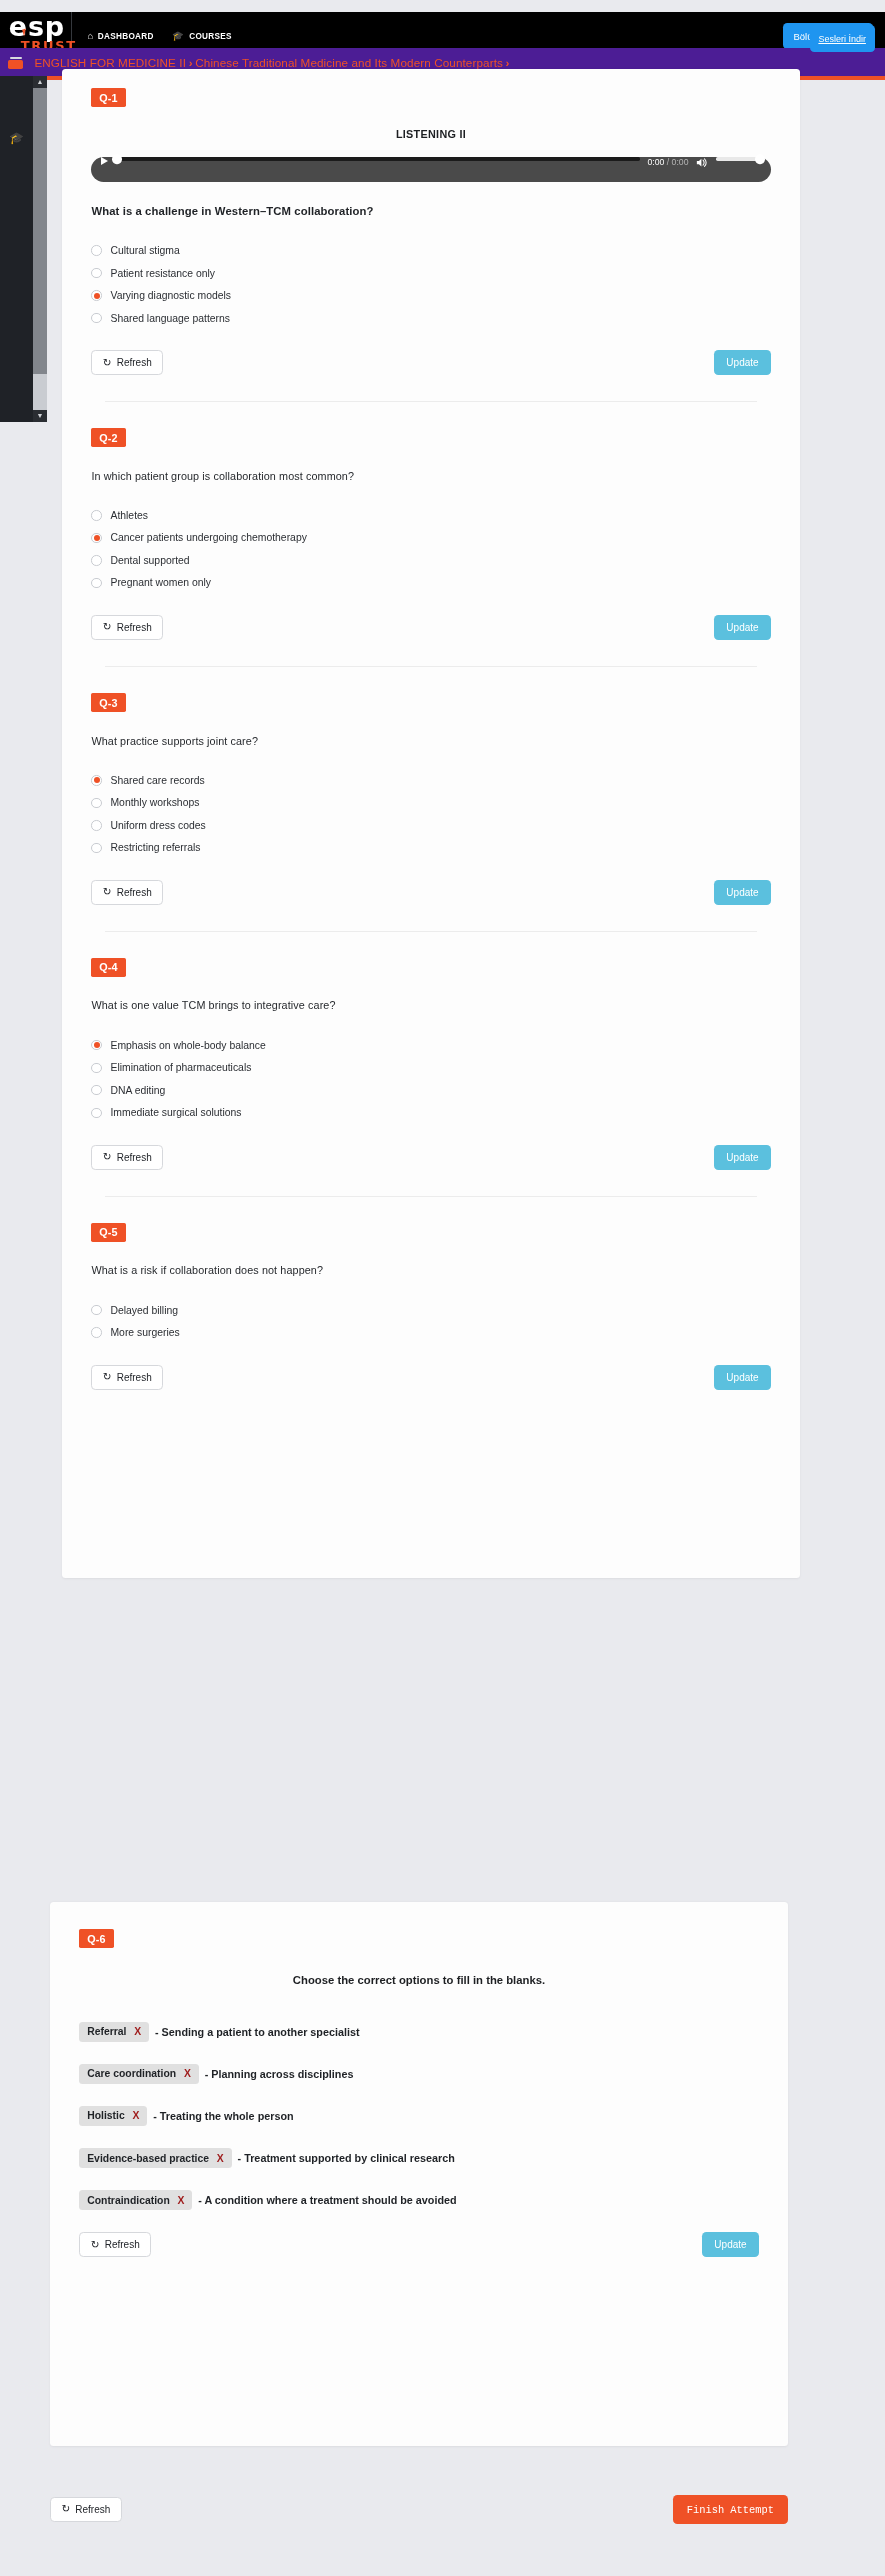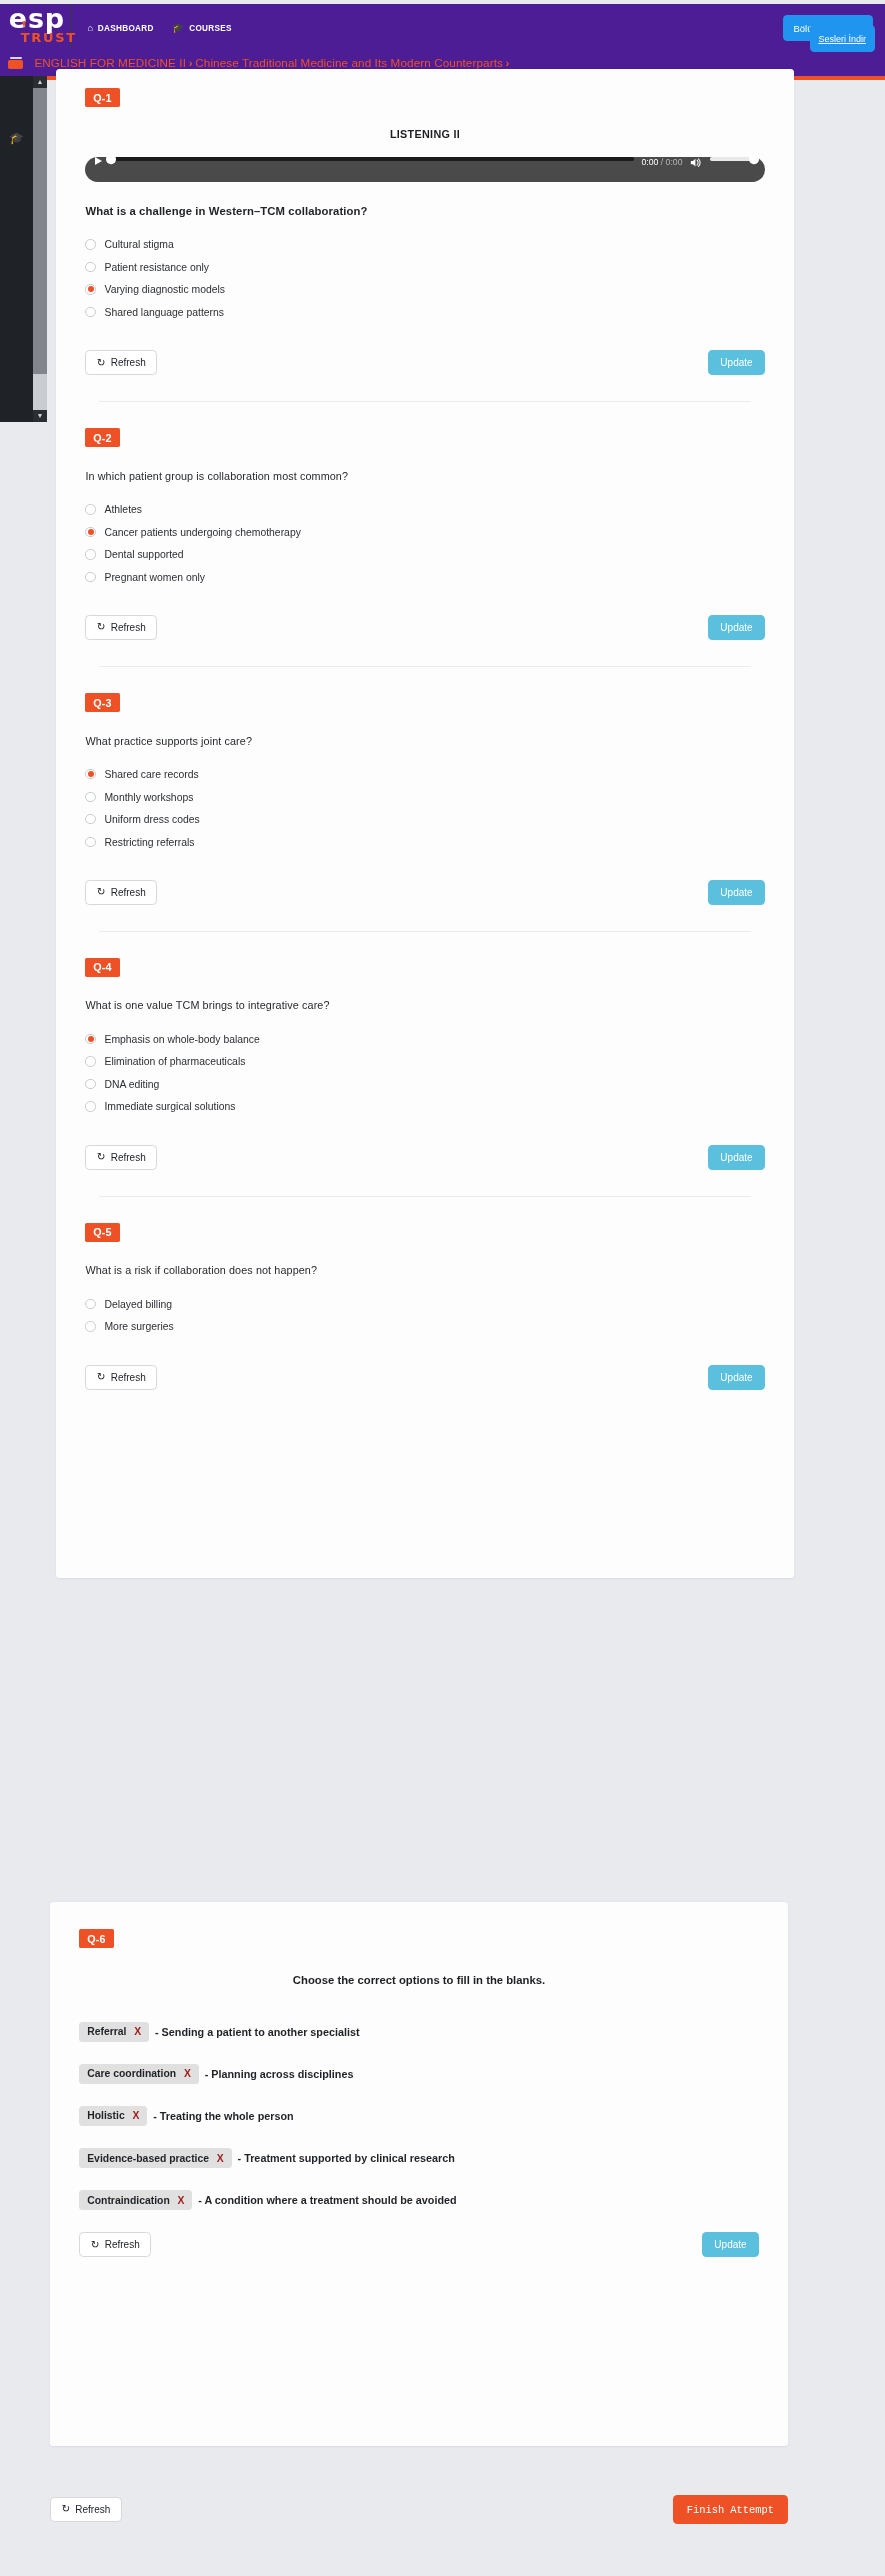--- a/index.html
+++ b/index.html
@@ -5,22 +5,22 @@
   * { box-sizing: border-box; margin: 0; padding: 0; }
   html, body {
     width: 885px;
     background: #e9eaee;
     font-family: "Liberation Sans", sans-serif;
   }
   body { position: relative; width: 885px; height: 2576px; overflow: hidden; }
 
   
   .navbar {
-    position: absolute; top: 4px; left: 0; width: 885px; height: 48px;
-    background: #4c1d95; display: flex; align-items: center;
+    position: absolute; top: 12px; left: 0; width: 885px; height: 48px;
+    background: #000000; display: flex; align-items: center;
   }
   .brand {
     width: 71px; height: 48px; position: relative; flex: 0 0 71px;
     padding-left: 8.7px; padding-top: 1.7px;
   }
   .brand-esp {
     font-family: "DejaVu Sans", sans-serif;
     font-weight: bold; font-size: 27px; color: #ffffff;
     letter-spacing: 0.9px; line-height: 26px;
   }
@@ -114,21 +114,21 @@
     position: absolute; top: 83px; left: 76px; width: 780px;
     color: #ffffff; font-size: 12.6px; white-space: nowrap;
     letter-spacing: 0.1px;
   }
 
   .card {
     background: #fdfdfd; border-radius: 3.5px;
     margin: 0 auto; width: 738px;
     box-shadow: 0 0.9px 2.6px rgba(0,0,0,0.06);
   }
-  .card.block1 { position: absolute; top: 69px; left: 56px; width: 738px; height: 1509px; }
+  .card.block1 { position: absolute; top: 69px; left: 62px; width: 738px; height: 1509px; }
   .card.block2 { position: absolute; top: 1902px; left: 50px; width: 738px; height: 544px; }
 
   .qnum {
     display: inline-block; background: #ef5126; color: #fff;
     font-size: 10.8px; font-weight: bold; letter-spacing: 0.2px;
     padding: 3.5px 7.8px; border-radius: 1.7px;
   }
 
   .qsection { padding: 0 29.4px; }
 
@@ -161,21 +161,21 @@
     width: 9.5px; height: 9.5px; border-radius: 50%; background: #fff; cursor: pointer;
   }
 
   .qtext {
     font-size: 11.3px; font-weight: bold; color: #1f2226;
     margin-top: 22.5px; letter-spacing: 0.1px;
   }
   .qtext.reg { font-weight: normal; font-size: 10.8px; color: #26292d; }
 
   .opts { margin-top: 22.5px; }
-  .opt { display: flex; align-items: flex-start; gap: 8.7px; height: 22.5px; cursor: pointer; }
+  .opt { display: flex; align-items: center; gap: 8.7px; height: 22.5px; cursor: pointer; }
   .radio {
     width: 10.4px; height: 10.4px; border: 1.2px solid #c9ccd1; border-radius: 50%;
     flex: 0 0 auto; position: relative; background: #fff;
   }
   .radio.on::after {
     content: ""; position: absolute; left: 50%; top: 50%;
     transform: translate(-50%,-50%);
     width: 6px; height: 6px; border-radius: 50%; background: #ef5126;
   }
   .opt-label { font-size: 10.4px; color: #2b2e33; }

